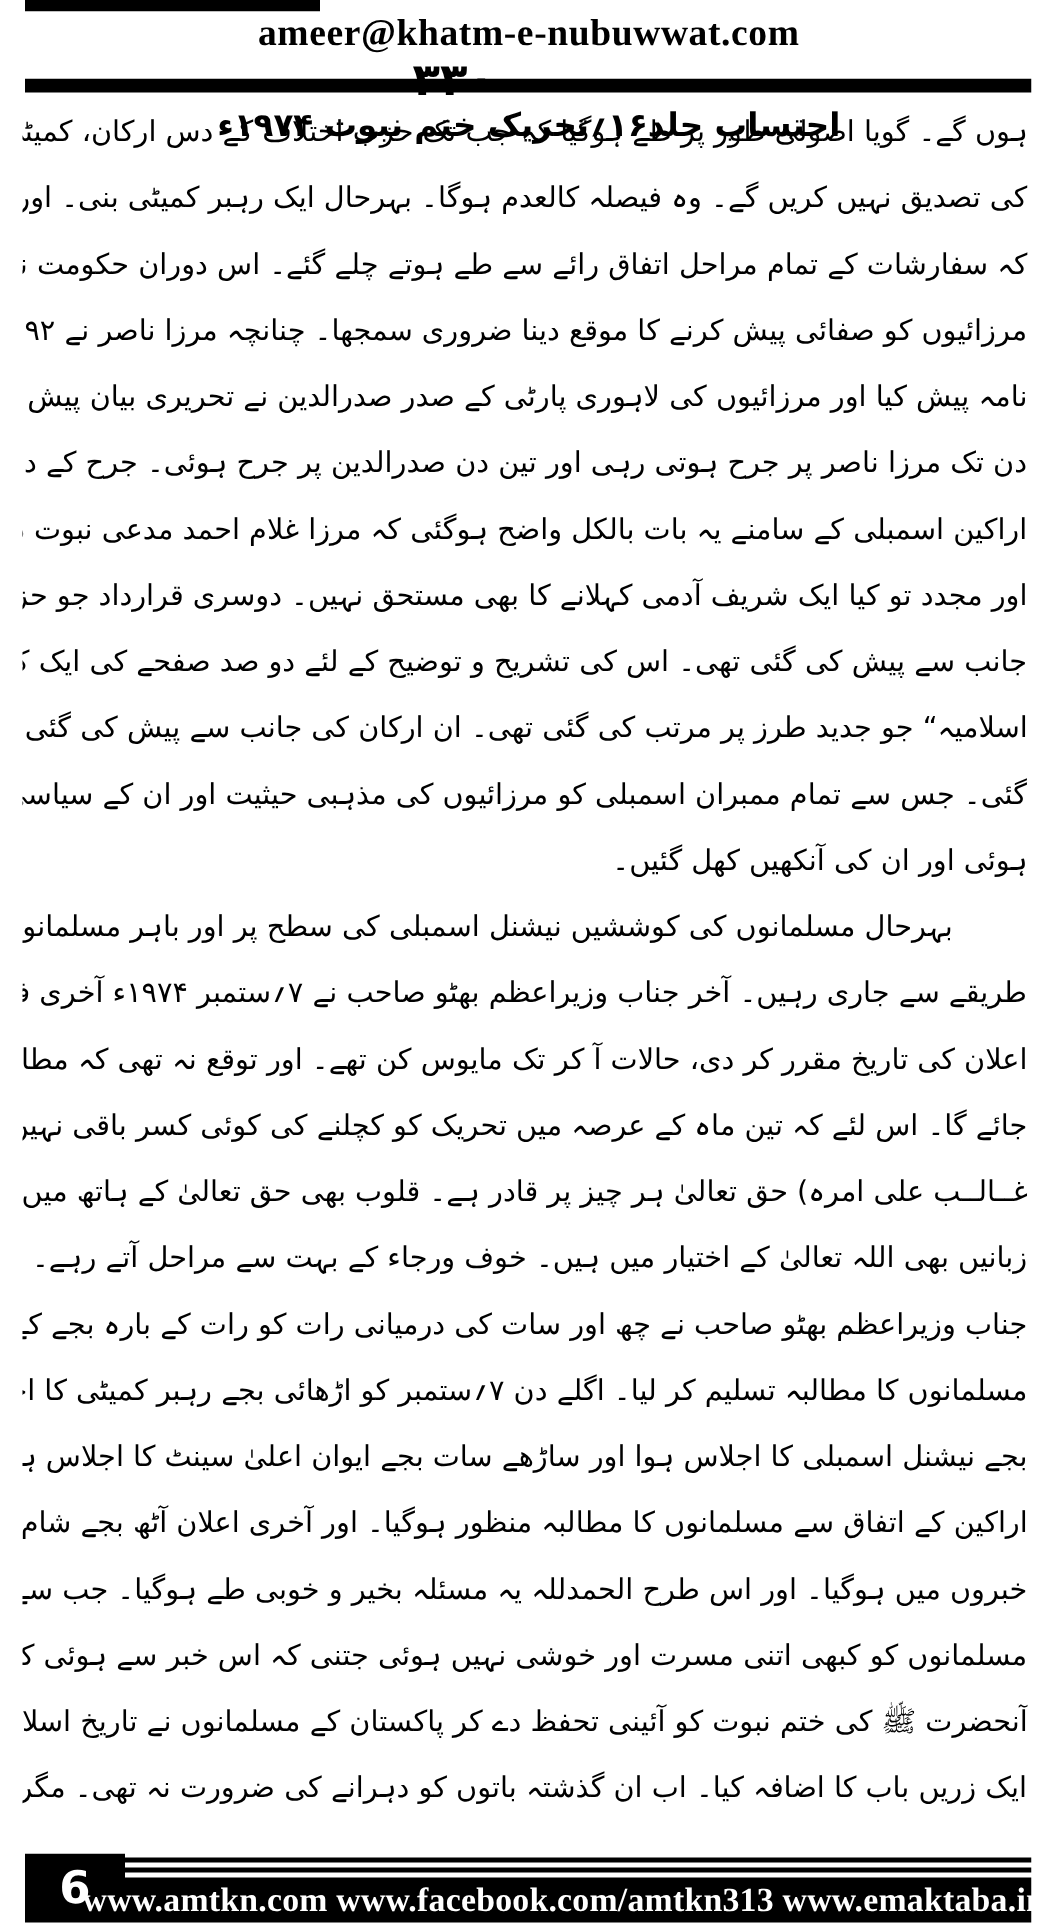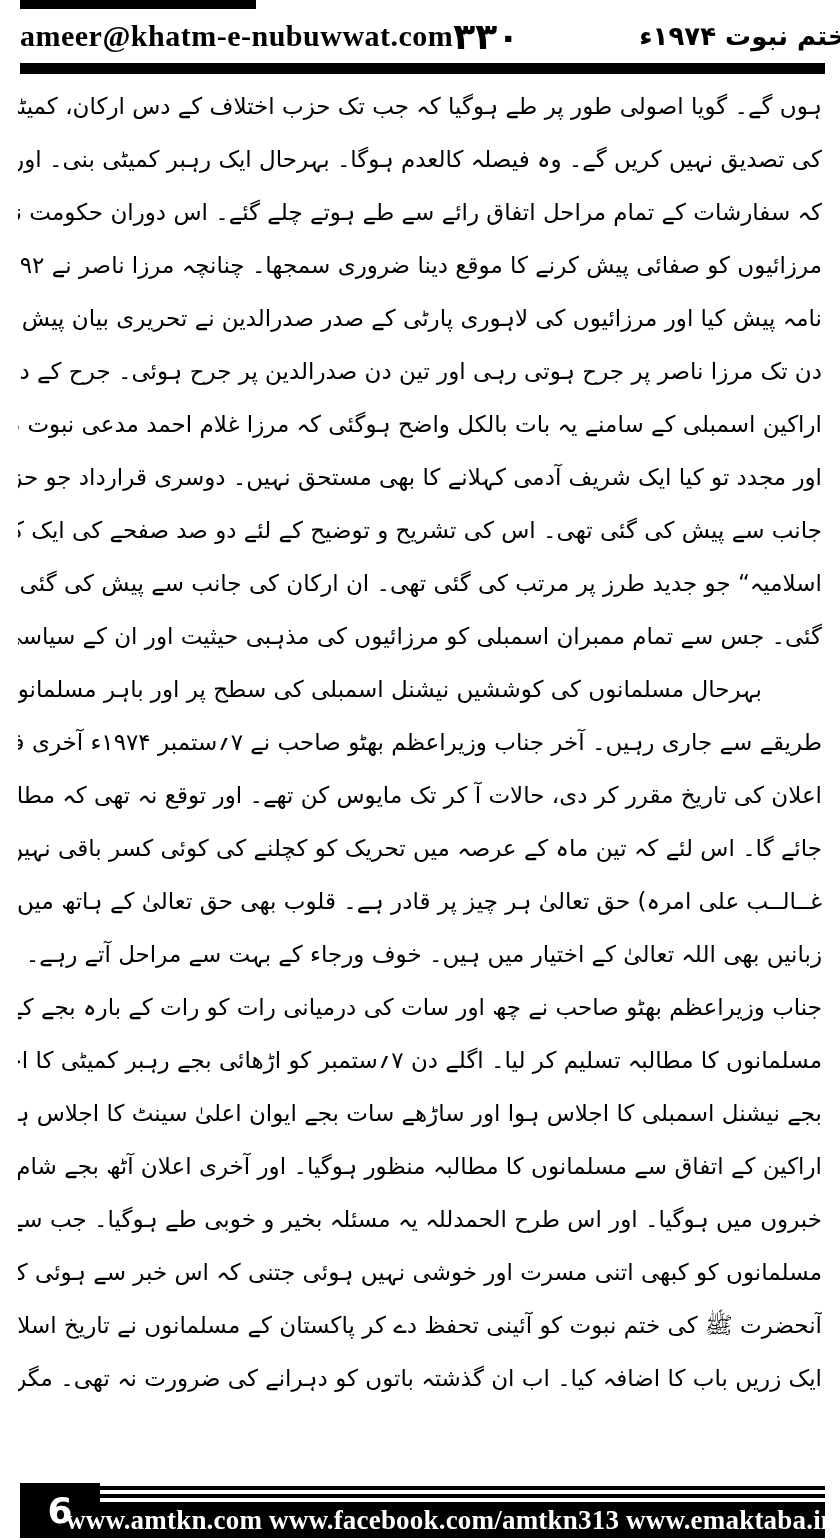--- a/index.html
+++ b/index.html
@@ -5,21 +5,21 @@
   html,body{margin:0;padding:0;background:#e8e8e8;}
   .page{
     position:relative;width:840px;height:1540px;background:#ffffff;
     margin:0 auto;overflow:hidden;
     font-family:"DejaVu Sans",sans-serif;color:#000;
   }
   
   .top-bar{position:absolute;left:20px;top:0;width:236px;height:9px;background:#000;}
   .header-row{
     position:absolute;top:10px;left:20px;right:14px;height:52px;
-    display:flex;align-items:center;justify-content:space-between;
+    display:flex;align-items:center;justify-content:space-between;flex-direction:column;
   }
   .header-email{
     font-family:"Liberation Serif",serif;font-weight:700;font-size:30px;
     letter-spacing:0.5px;white-space:nowrap;
   }
   .header-pagenum{
     font-family:"DejaVu Sans",sans-serif;font-weight:700;font-size:36px;
     direction:rtl;white-space:nowrap;margin-right:120px;
   }
   .header-title{
@@ -74,20 +74,21 @@
       <div class="line" dir="rtl">کی تصدیق نہیں کریں گے۔ وہ فیصلہ کالعدم ہوگا۔ بہرحال ایک رہبر کمیٹی بنی۔ اور خوشی کی بات ہے</div>
       <div class="line" dir="rtl">کہ سفارشات کے تمام مراحل اتفاق رائے سے طے ہوتے چلے گئے۔ اس دوران حکومت نے</div>
       <div class="line" dir="rtl">مرزائیوں کو صفائی پیش کرنے کا موقع دینا ضروری سمجھا۔ چنانچہ مرزا ناصر نے ۱۹۲ صفحے کا صفائی</div>
       <div class="line" dir="rtl">نامہ پیش کیا اور مرزائیوں کی لاہوری پارٹی کے صدر صدرالدین نے تحریری بیان پیش کیا۔ گیارہ</div>
       <div class="line" dir="rtl">دن تک مرزا ناصر پر جرح ہوتی رہی اور تین دن صدرالدین پر جرح ہوئی۔ جرح کے دوران تمام</div>
       <div class="line" dir="rtl">اراکین اسمبلی کے سامنے یہ بات بالکل واضح ہوگئی کہ مرزا غلام احمد مدعی نبوت دجال ہے۔ اور نبی</div>
       <div class="line" dir="rtl">اور مجدد تو کیا ایک شریف آدمی کہلانے کا بھی مستحق نہیں۔ دوسری قرارداد جو حزب اختلاف کی</div>
       <div class="line" dir="rtl">جانب سے پیش کی گئی تھی۔ اس کی تشریح و توضیح کے لئے دو صد صفحے کی ایک کتاب ”موقف ملت</div>
       <div class="line" dir="rtl">اسلامیہ“ جو جدید طرز پر مرتب کی گئی تھی۔ ان ارکان کی جانب سے پیش کی گئی اور ایوان میں سنائی</div>
       <div class="line" dir="rtl">گئی۔ جس سے تمام ممبران اسمبلی کو مرزائیوں کی مذہبی حیثیت اور ان کے سیاسی عزائم سے آگاہی</div>
+      <div class="line last-line" dir="rtl">ہوئی اور ان کی آنکھیں کھل گئیں۔</div>
       <div class="line indent" dir="rtl">بہرحال مسلمانوں کی کوششیں نیشنل اسمبلی کی سطح پر اور باہر مسلمانوں کی عام سطح پر امن</div>
       <div class="line" dir="rtl">طریقے سے جاری رہیں۔ آخر جناب وزیراعظم بھٹو صاحب نے ۷؍ستمبر ۱۹۷۴ء آخری فیصلہ کے</div>
       <div class="line" dir="rtl">اعلان کی تاریخ مقرر کر دی، حالات آ کر تک مایوس کن تھے۔ اور توقع نہ تھی کہ مطالبہ کا احترام کیا</div>
       <div class="line" dir="rtl">جائے گا۔ اس لئے کہ تین ماہ کے عرصہ میں تحریک کو کچلنے کی کوئی کسر باقی نہیں رکھی گئی۔ لیکن (واللہ</div>
       <div class="line" dir="rtl">غــالــب علی امرہ) حق تعالیٰ ہر چیز پر قادر ہے۔ قلوب بھی حق تعالیٰ کے ہاتھ میں ہیں۔ اور</div>
       <div class="line" dir="rtl">زبانیں بھی اللہ تعالیٰ کے اختیار میں ہیں۔ خوف ورجاء کے بہت سے مراحل آتے رہے۔ بالآخر</div>
       <div class="line" dir="rtl">جناب وزیراعظم بھٹو صاحب نے چھ اور سات کی درمیانی رات کو رات کے بارہ بجے کے بعد</div>
       <div class="line" dir="rtl">مسلمانوں کا مطالبہ تسلیم کر لیا۔ اگلے دن ۷؍ستمبر کو اڑھائی بجے رہبر کمیٹی کا اجلاس ہوا۔ ساڑھے چار</div>
       <div class="line" dir="rtl">بجے نیشنل اسمبلی کا اجلاس ہوا اور ساڑھے سات بجے ایوان اعلیٰ سینٹ کا اجلاس ہوا۔ تمام حاضر</div>
       <div class="line" dir="rtl">اراکین کے اتفاق سے مسلمانوں کا مطالبہ منظور ہوگیا۔ اور آخری اعلان آٹھ بجے شام کی</div>

